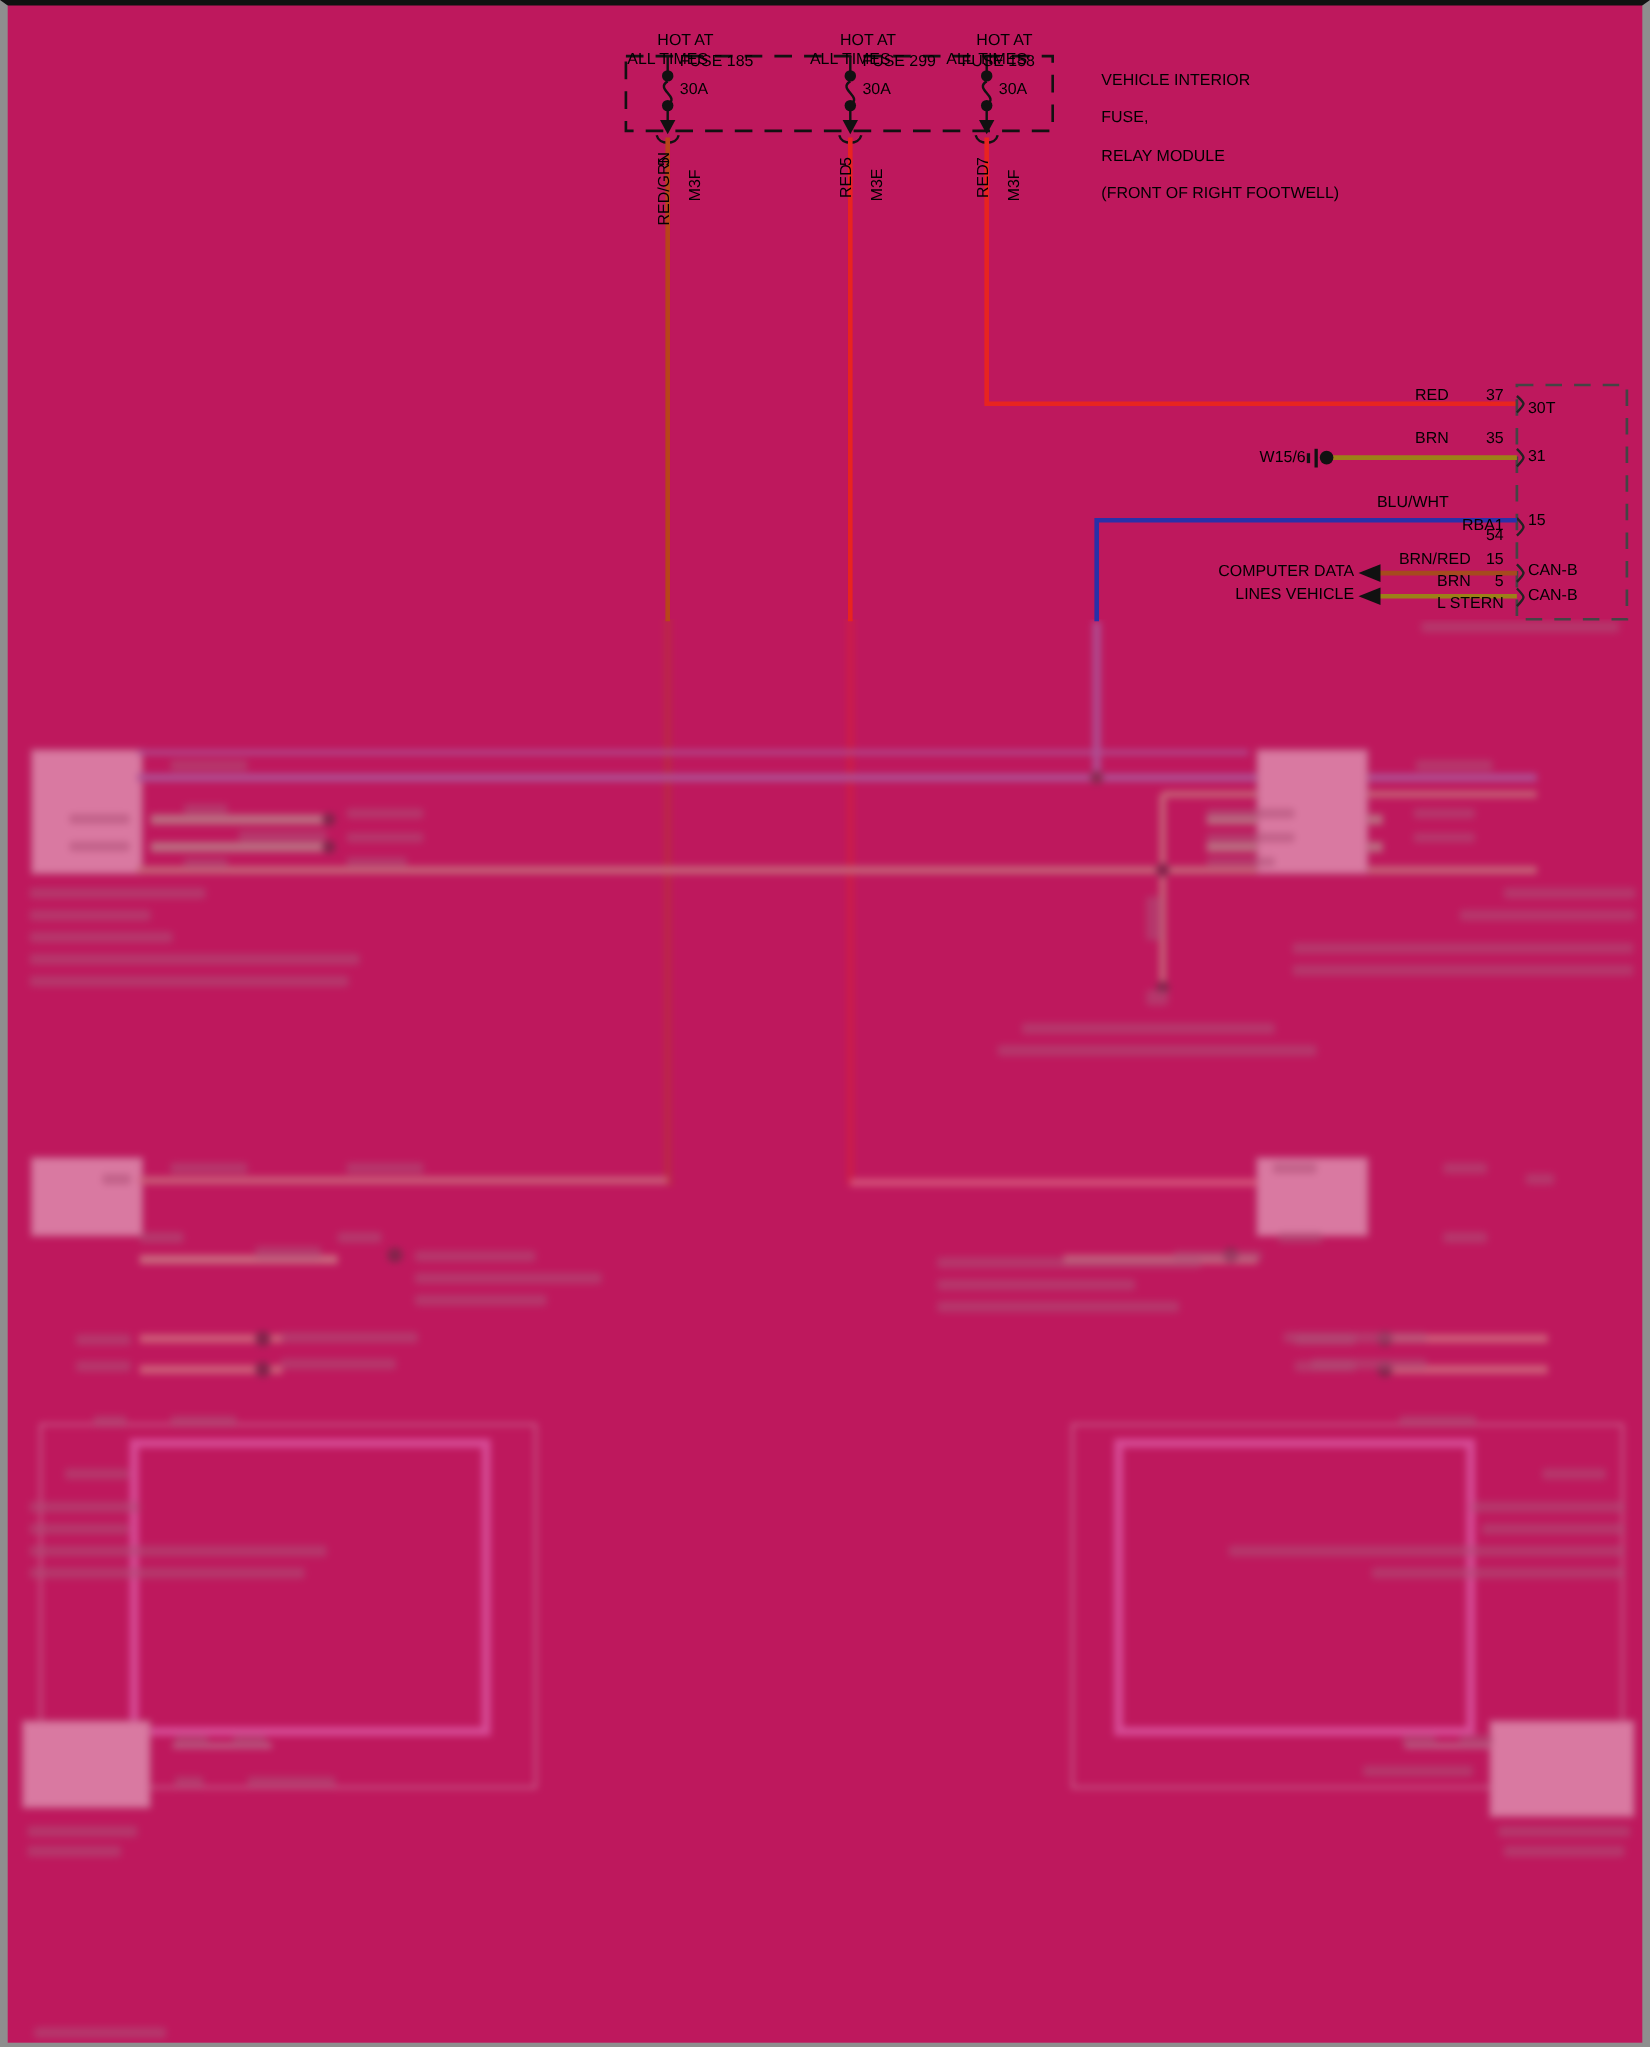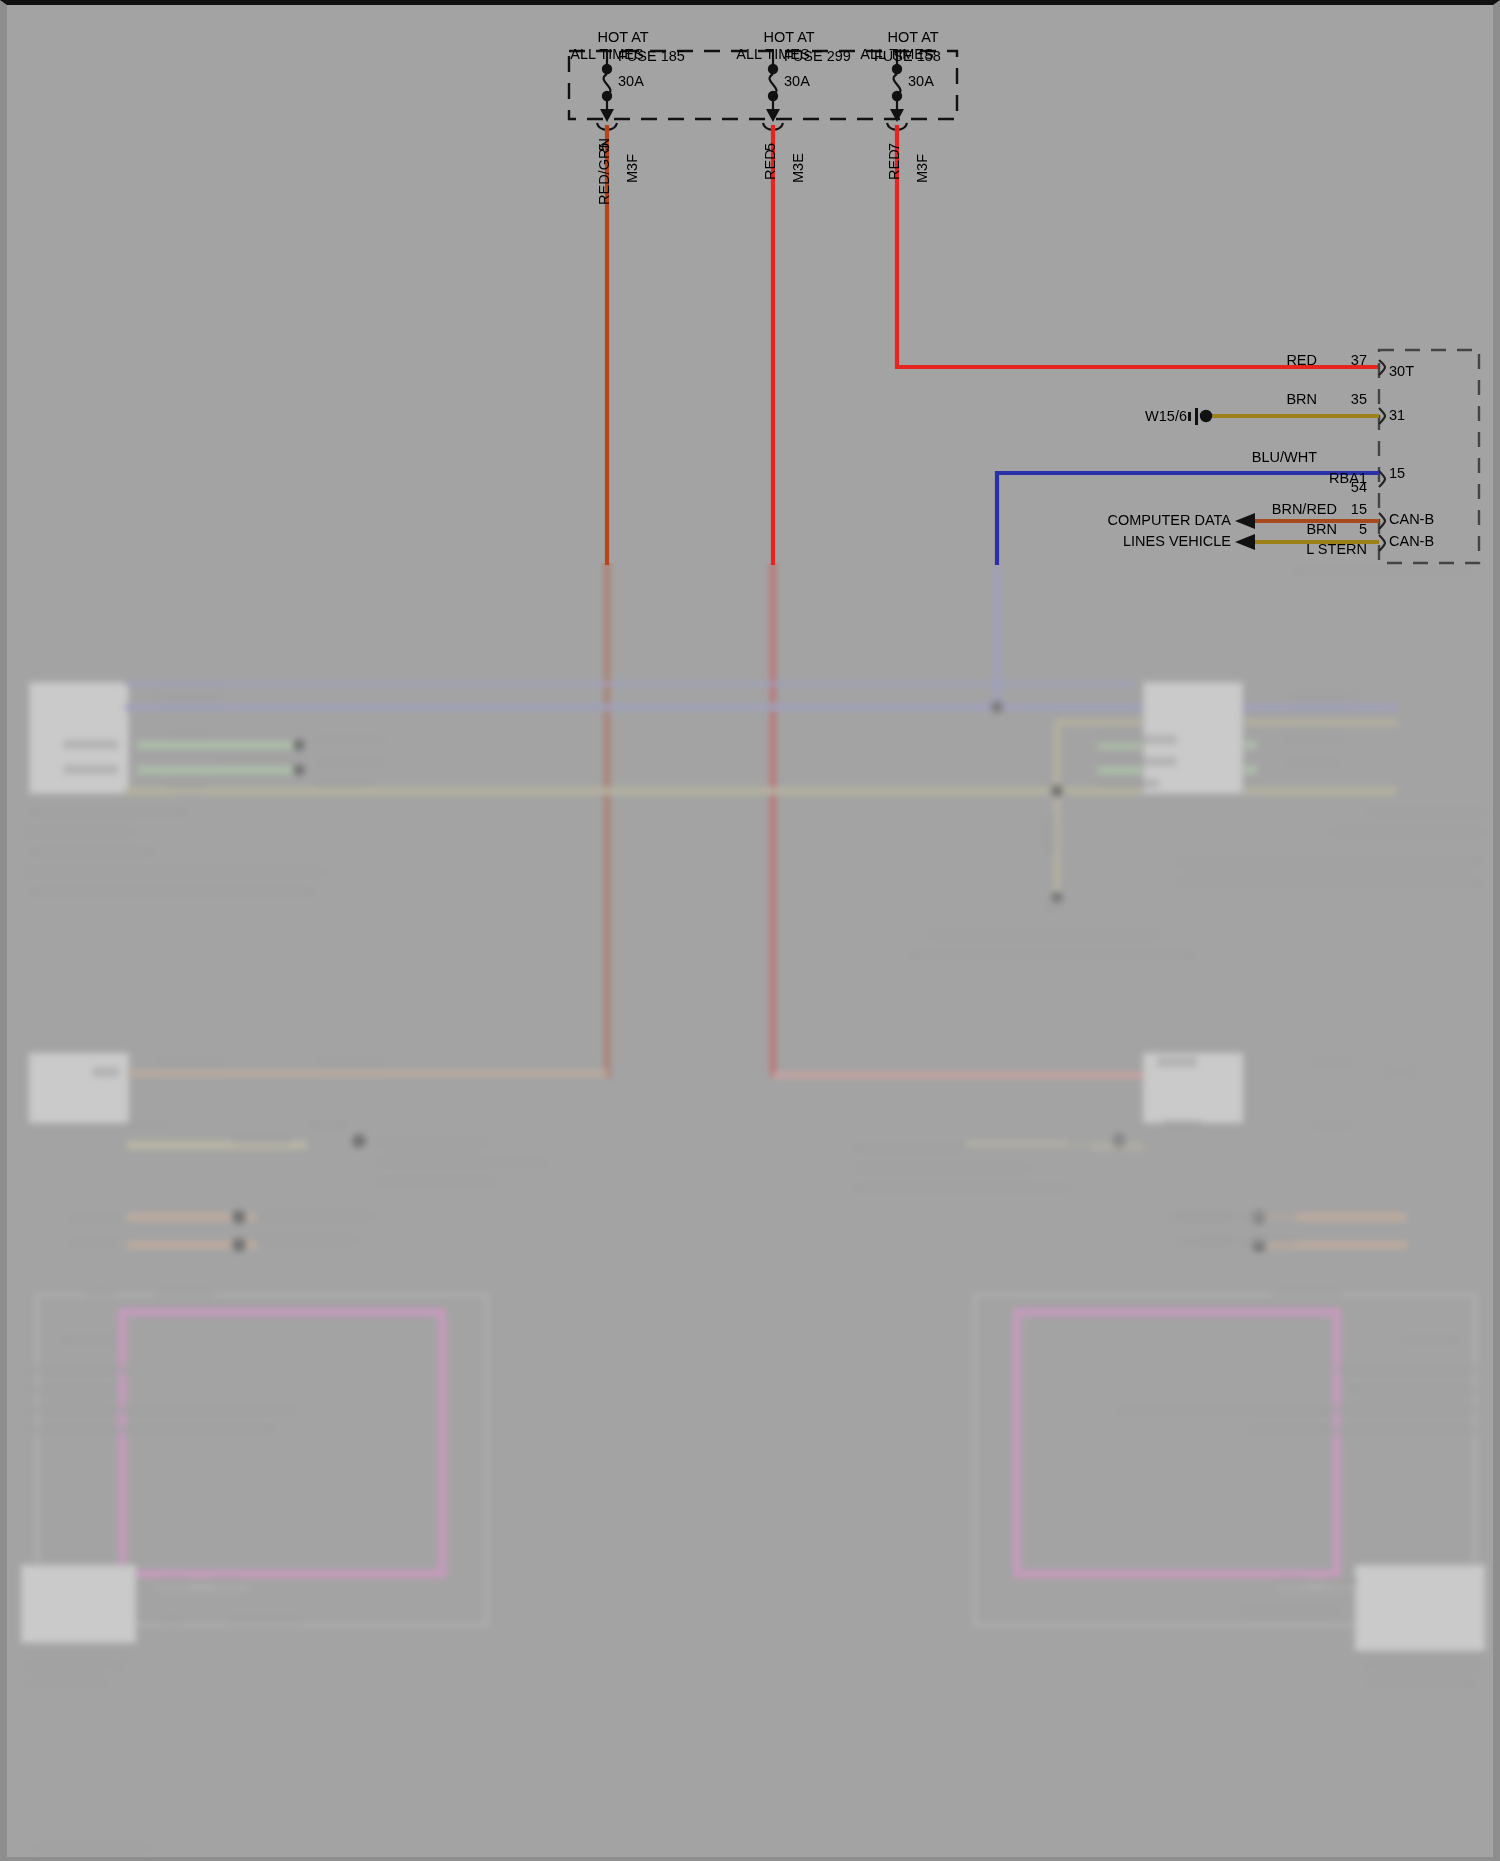--- a/index.html
+++ b/index.html
@@ -1,18 +1,18 @@
 <!DOCTYPE html>
 <html><head>
 <meta charset="utf-8">
 <style>
   html,body{margin:0;padding:0;background:#8a8a8a;}
   body{font-family:"Liberation Sans",sans-serif;}
   .page{
-    position:relative;width:1500px;height:1861px;background:#a3a3a3;
+    position:relative;width:1500px;height:1861px;background:#be185d;
     overflow:hidden;border-left:7px solid #8e8e8e;border-right:7px solid #8e8e8e;
     border-top:5px solid #111;border-bottom:4px solid #8e8e8e;
     box-sizing:border-box;
   }
   .canvas{position:absolute;inset:0;}
   svg.layer{position:absolute;left:0;top:0;width:1500px;height:1861px;overflow:visible;}
 
   
   .sharp{position:absolute;left:0;top:0;width:1500px;height:560px;overflow:hidden;z-index:5;}
   
@@ -248,20 +248,26 @@
         <span>HOT AT</span><br><span>ALL TIMES</span>
       </div>
 
       <div class="txt t14" style="left:611px;top:43px;">FUSE 185</div>
       <div class="txt t14" style="left:611px;top:68px;">30A</div>
       <div class="txt t14" style="left:777px;top:43px;">FUSE 299</div>
       <div class="txt t14" style="left:777px;top:68px;">30A</div>
       <div class="txt t14" style="left:867px;top:43px;">FUSE 158</div>
       <div class="txt t14" style="left:901px;top:68px;">30A</div>
 
+      <div class="txt t14" style="left:962px;top:43px;">
+        <span>VEHICLE INTERIOR</span><br>
+        <span>FUSE,</span><br>
+        <span>RELAY MODULE</span><br>
+        <span>(FRONT OF RIGHT FOOTWELL)</span>
+      </div>
 
       <div class="txt t14 vert" style="left:589px;top:200px;">RED/GRN</div>
       <div class="txt t14 vert" style="left:589px;top:146px;">5</div>
       <div class="txt t14 vert" style="left:617px;top:178px;">M3F</div>
 
       <div class="txt t14 vert" style="left:755px;top:175px;">RED</div>
       <div class="txt t14 vert" style="left:755px;top:146px;">5</div>
       <div class="txt t14 vert" style="left:783px;top:178px;">M3E</div>
 
       <div class="txt t14 vert" style="left:879px;top:175px;">RED</div>

